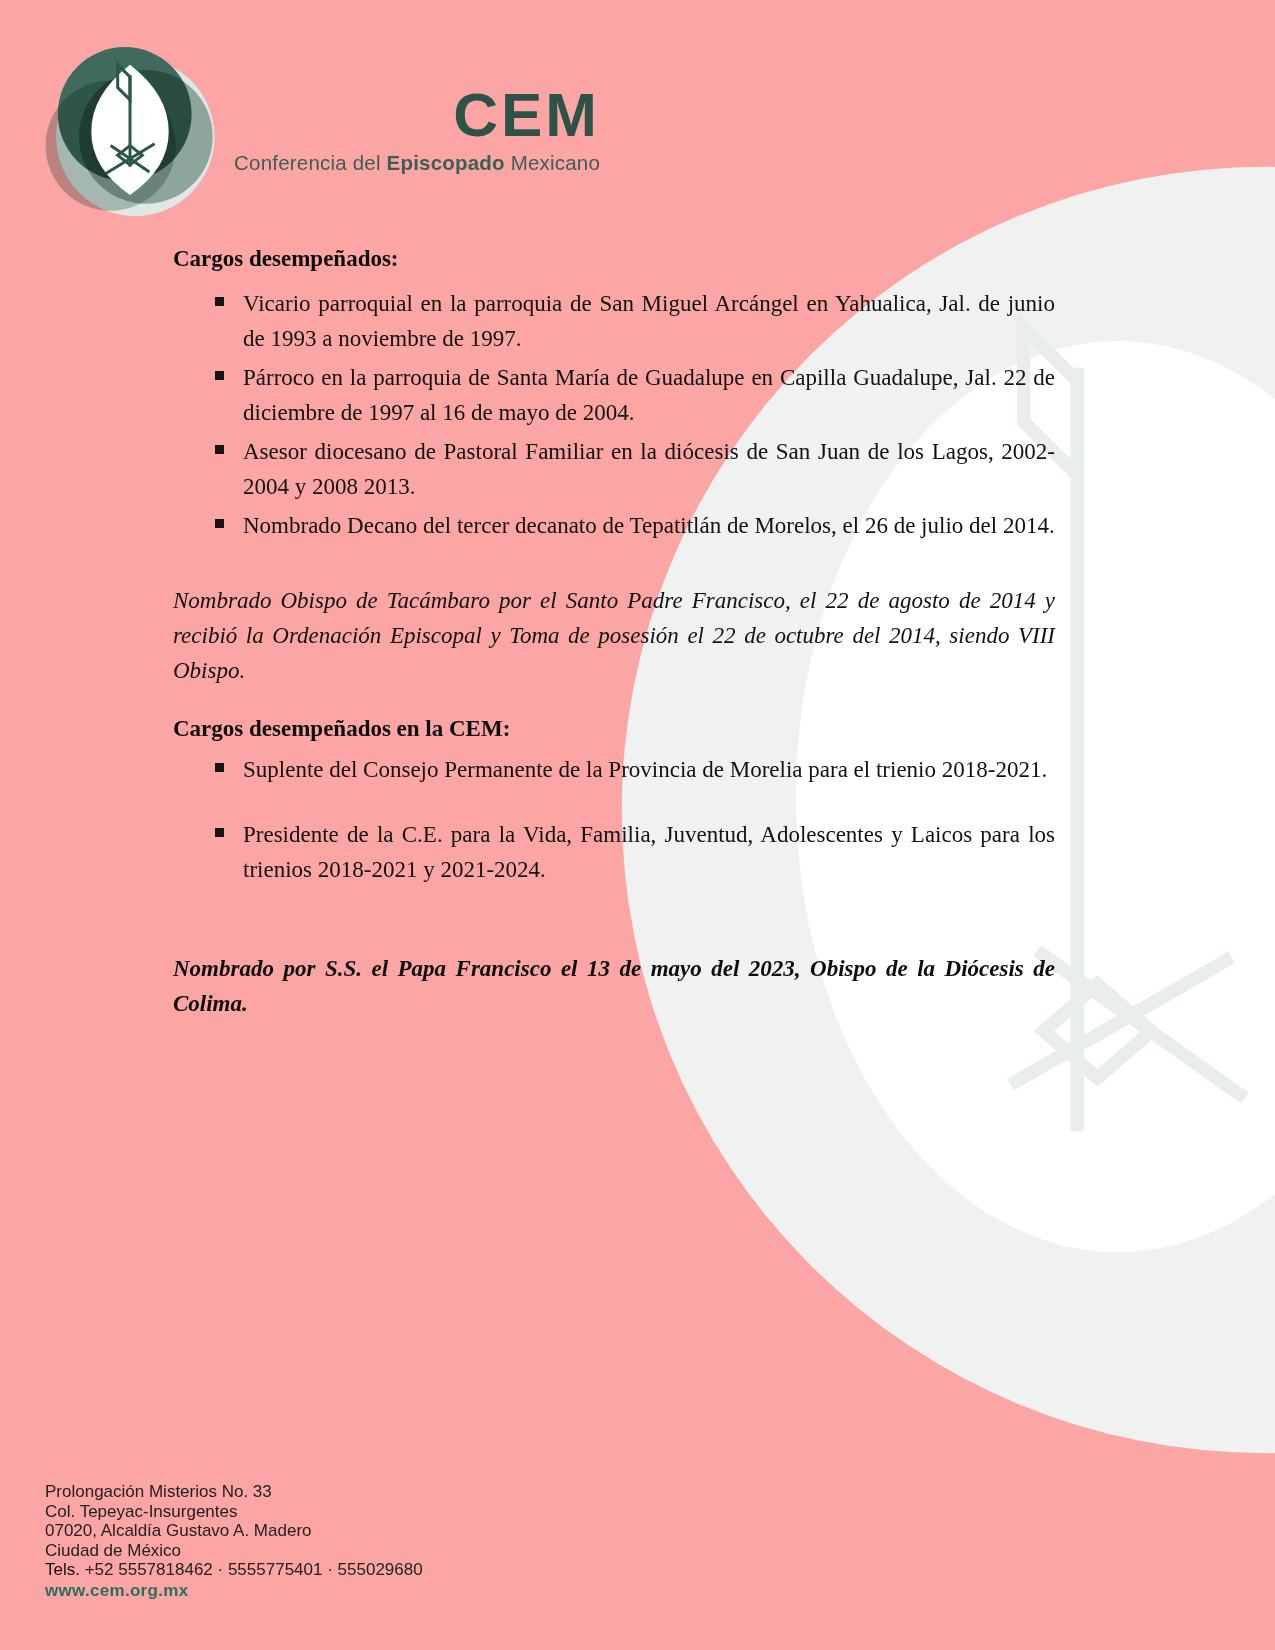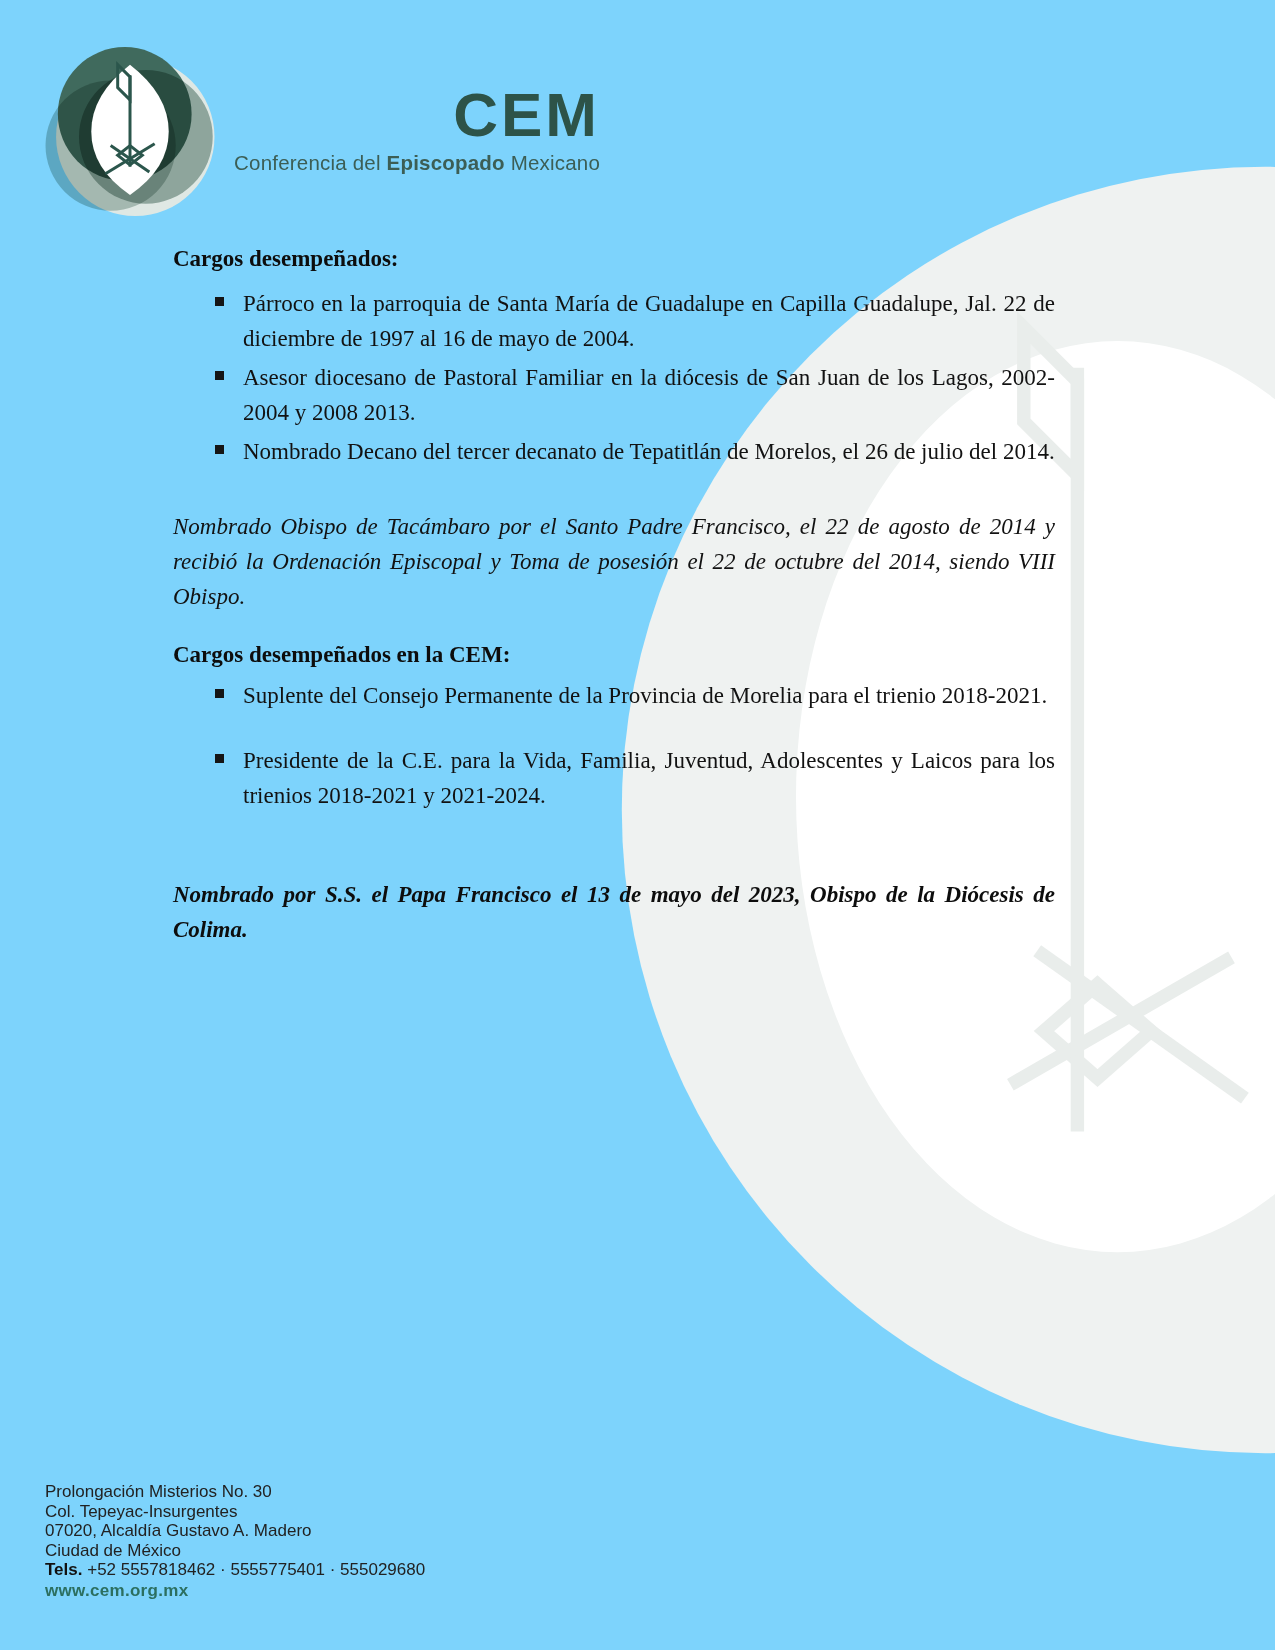--- a/index.html
+++ b/index.html
@@ -1,20 +1,20 @@
 <!DOCTYPE html>
 <html lang="es"><head>
 <meta charset="utf-8">
 <title>CEM Documento</title>
 <style>
   html,body{margin:0;padding:0;background:#ffffff;}
   .page{
     position:relative;
     width:1275px;height:1650px;
-    background:#7dd3fc;
+    background:#fca5a5;
     overflow:hidden;
     font-family:"Liberation Serif", serif;
     color:#121212;
   }
   
   .watermark{
     position:absolute;left:595px;top:140px;width:1340px;height:1340px;
     pointer-events:none;
   }
   
@@ -55,21 +55,21 @@
   }
   .doc p{margin:0;text-align:justify;font-style:italic;}
   .doc p.para-2014{margin-top:40px;}
   .doc p.para-2023{margin-top:64px;font-weight:700;color:#0d0d0d;}
   
   .footer{
     position:absolute;left:45px;top:1482px;
     font-family:"Liberation Sans", sans-serif;
     font-size:17px;line-height:19.5px;color:#222222;
   }
-  .footer .tels b{font-weight:700;color:#111111;margin-top:35px;}
+  .footer .tels b{font-weight:400;color:#111111;margin-top:35px;}
   .footer .website{
     margin-top:1px;font-weight:700;color:#2c6f60;letter-spacing:.3px;
     cursor:pointer;
   }
 </style>
 </head>
 <body>
 
 <div class="page">
 
@@ -104,42 +104,42 @@
       <div class="brand-name">CEM</div>
       <div class="brand-tagline"><span>Conferencia del </span><b>Episcopado</b><span> Mexicano</span></div>
     </div>
   </header>
 
   <main class="doc">
 
     <h2>Cargos desempeñados:</h2>
 
     <ul>
-      <li><span class="bullet"></span></li>
+      <li><span class="bullet"></span><span>Vicario parroquial en la parroquia de San Miguel Arcángel en Yahualica, Jal. de junio de 1993 a noviembre de 1997.</span></li>
       <li><span class="bullet"></span><span>Párroco en la parroquia de Santa María de Guadalupe en Capilla Guadalupe, Jal. 22 de diciembre de 1997 al 16 de mayo de 2004.</span></li>
       <li><span class="bullet"></span><span>Asesor diocesano de Pastoral Familiar en la diócesis de San Juan de los Lagos, 2002- 2004 y 2008 2013.</span></li>
       <li><span class="bullet"></span></li>
       <li><span class="bullet"></span><span>Nombrado Decano del tercer decanato de Tepatitlán de Morelos, el 26 de julio del 2014.</span></li>
     </ul>
 
     <p class="para-2014">Nombrado Obispo de Tacámbaro por el Santo Padre Francisco, el 22 de agosto de 2014 y recibió la Ordenación Episcopal y Toma de posesión el 22 de octubre del 2014, siendo VIII Obispo.</p>
 
     <h2 class="second">Cargos desempeñados en la CEM:</h2>
 
     <ul class="spaced">
       <li><span class="bullet"></span><span>Suplente del Consejo Permanente de la Provincia de Morelia para el trienio 2018-2021.</span></li>
       <li><span class="bullet"></span><span>Presidente de la C.E. para la Vida, Familia, Juventud, Adolescentes y Laicos para los trienios 2018-2021 y 2021-2024.</span></li>
     </ul>
 
     <p class="para-2023">Nombrado por S.S. el Papa Francisco el 13 de mayo del 2023, Obispo de la Diócesis de Colima.</p>
 
   </main>
 
   <footer class="footer">
-    <div>Prolongación Misterios No. 30</div>
+    <div>Prolongación Misterios No. 33</div>
     <div>Col. Tepeyac-Insurgentes</div>
     <div>07020, Alcaldía Gustavo A. Madero</div>
     <div>Ciudad de México</div>
     <div class="tels"><b>Tels.</b><span> +52 5557818462 · 5555775401 · 555029680</span></div>
     <div class="website">www.cem.org.mx</div>
   </footer>
 
 </div>
 
 </body></html>

